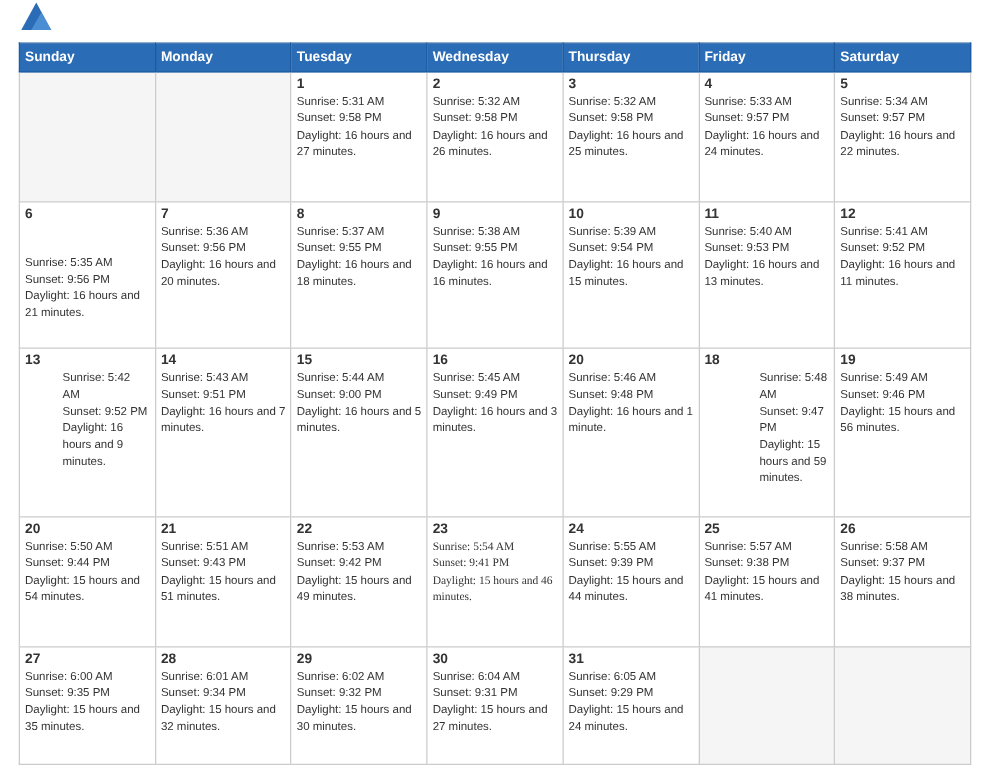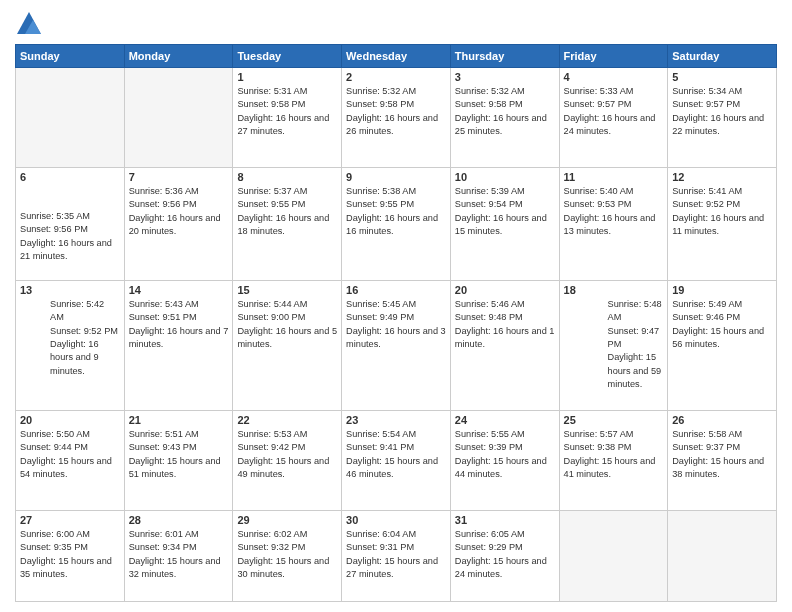--- a/index.html
+++ b/index.html
@@ -6,21 +6,21 @@
     body {
       width: 792px;
       height: 612px;
       font-family: Arial, sans-serif;
       background: #fff;
       overflow: hidden;
     }
     .page {
       width: 792px;
       height: 612px;
-      padding: 10px 15px;
+      padding: 0 15px;
       display: flex;
       flex-direction: column;
     }
     .header {
       display: flex;
       justify-content: space-between;
       align-items: flex-start;
       margin-bottom: 6px;
     }
     .logo {
@@ -273,21 +273,21 @@
 Daylight: 15 hours and 51 minutes.</div>
           </td>
           <td>
             <div class="day-num">22</div>
             <div class="day-info" style="white-space: pre-line;">Sunrise: 5:53 AM
 Sunset: 9:42 PM
 Daylight: 15 hours and 49 minutes.</div>
           </td>
           <td>
             <div class="day-num">23</div>
-            <div class="day-info" style="white-space: pre-line;">Sunrise: 5:54 AM
+            <div class="day-info" style="white-space: pre-line; font-family: Liberation Serif, serif;">Sunrise: 5:54 AM
 Sunset: 9:41 PM
 Daylight: 15 hours and 46 minutes.</div>
           </td>
           <td>
             <div class="day-num">24</div>
             <div class="day-info" style="white-space: pre-line;">Sunrise: 5:55 AM
 Sunset: 9:39 PM
 Daylight: 15 hours and 44 minutes.</div>
           </td>
           <td>

